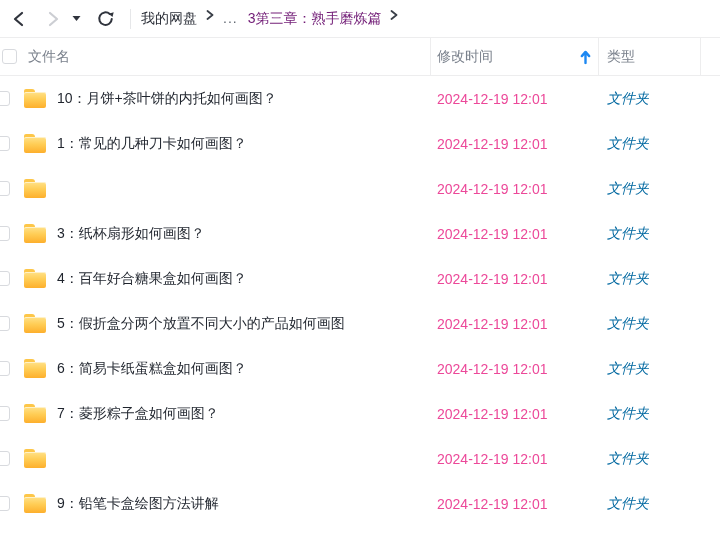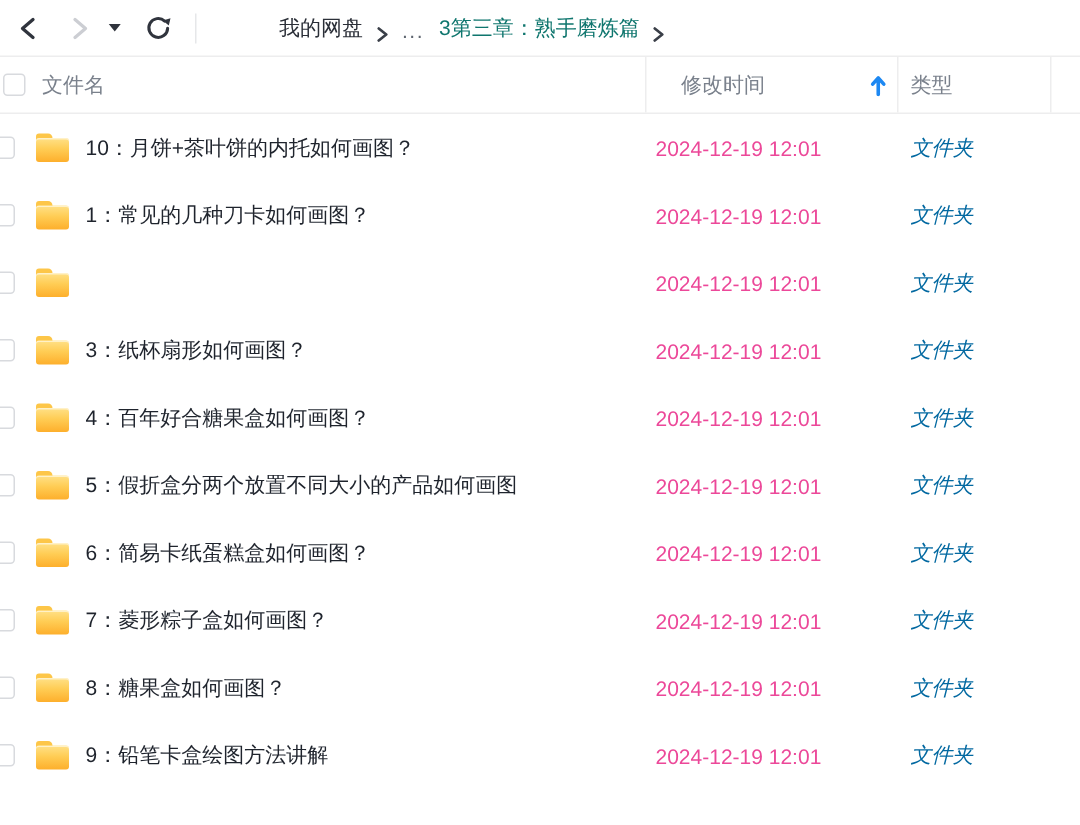--- a/index.html
+++ b/index.html
@@ -20,34 +20,34 @@
     width:26px; height:26px; display:flex; align-items:center; justify-content:center;
     cursor:pointer; flex:0 0 auto;
   }
   .nav-btn.back    { margin-left:6px; }
   .nav-btn.forward { margin-left:8px; }
   .nav-btn.caret   { width:16px; margin-left:2px; }
   .nav-btn.refresh { margin-left:8px; }
   .topbar-divider {
     width:1px; height:20px; background:#e6e7e9; margin:0 10px 0 12px; flex:0 0 auto;
   }
-  .breadcrumb { display:flex; align-items:flex-end; font-size:14px; color:#2b2f38;margin-left:45px; }
+  .breadcrumb { display:flex; align-items:flex-start; font-size:14px; color:#2b2f38; }
   .crumb { cursor:pointer; white-space:nowrap; }
-  .crumb.current { color:#0f766e; }
+  .crumb.current { color:#701a75; }
   .crumb.ellipsis { color:#5f6670; letter-spacing:1px; }
   .crumb-sep { margin:0 9px; display:flex; align-items:center; }
 
   
   .list-header {
     position:absolute; top:38px; left:0; width:720px; height:37px;
     border-bottom:1px solid #ededee; font-size:14px; color:#7a818c;
   }
   .list-header .hcell { position:absolute; top:50%; transform:translateY(-50%); white-space:nowrap; cursor:pointer; }
   .hcell.name     { left:28px; }
-  .hcell.modified { left:454px;text-align:right; }
+  .hcell.modified { left:437px;text-align:right; }
   .hcell.type     { left:607px; }
   .header-vsep { position:absolute; top:0; width:1px; height:37px; background:#ededee; }
   .vsep-1 { left:430px; } .vsep-2 { left:598px; } .vsep-3 { left:700px; }
   .sort-arrow { position:absolute; left:580px; top:50%; transform:translateY(-50%); line-height:0; }
 
   .checkbox {
     width:15px; height:15px; background:#fff;
     border:1px solid #d8dade; border-radius:3px; box-sizing:border-box; cursor:pointer;
   }
   .list-header .checkbox { position:absolute; left:2px; top:11px; }
@@ -229,21 +229,20 @@
       <span class="cell fdate">2024-12-19 12:01</span>
       <span class="cell ftype">文件夹</span>
     </div>
 
     <div class="file-row">
       <div class="checkbox"></div>
       <div class="folder-icon">
         <div class="tab"></div>
         <div class="body"></div>
       </div>
-      <span class="cell fname">8：糖果盒如何画图？</span>
       <span class="cell fdate">2024-12-19 12:01</span>
       <span class="cell ftype">文件夹</span>
     </div>
 
     <div class="file-row">
       <div class="checkbox"></div>
       <div class="folder-icon">
         <div class="tab"></div>
         <div class="body"></div>
       </div>

